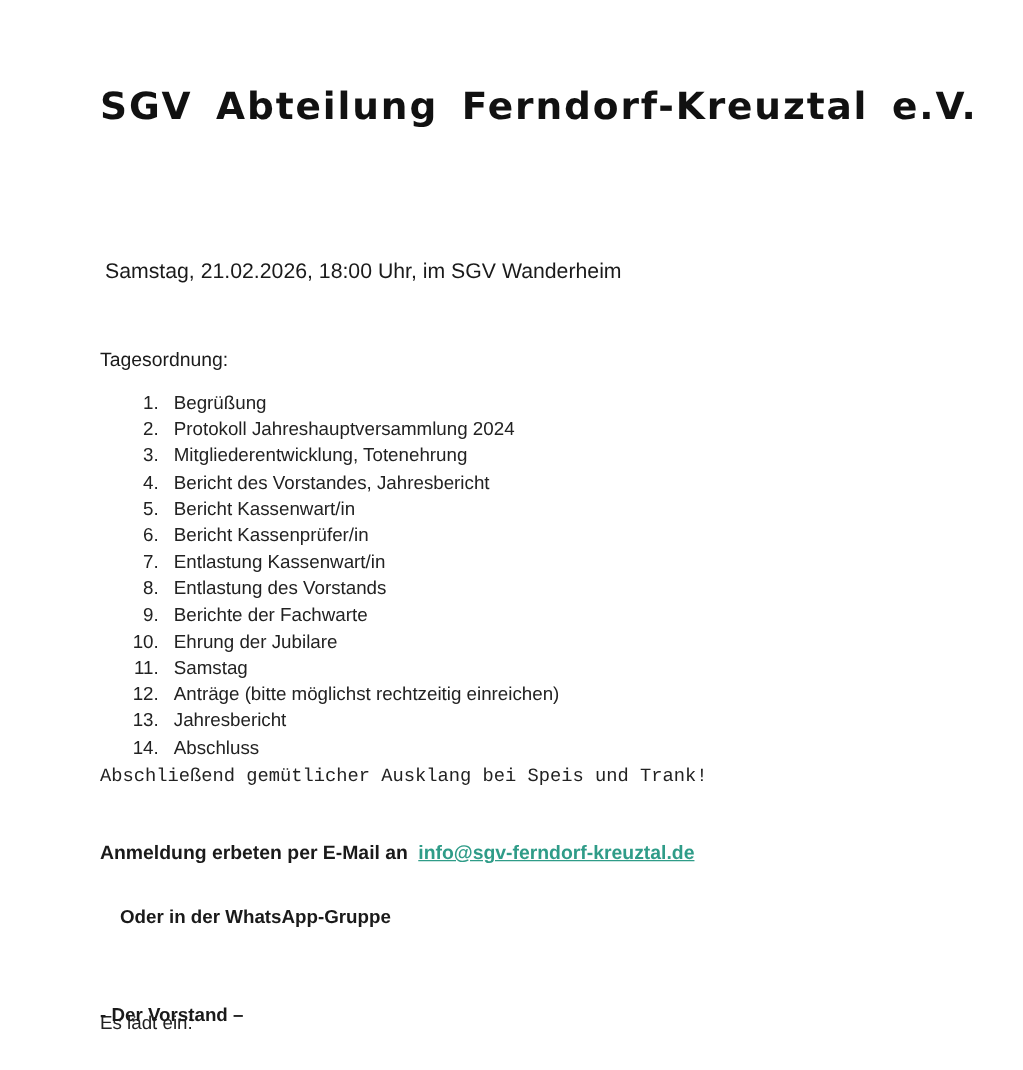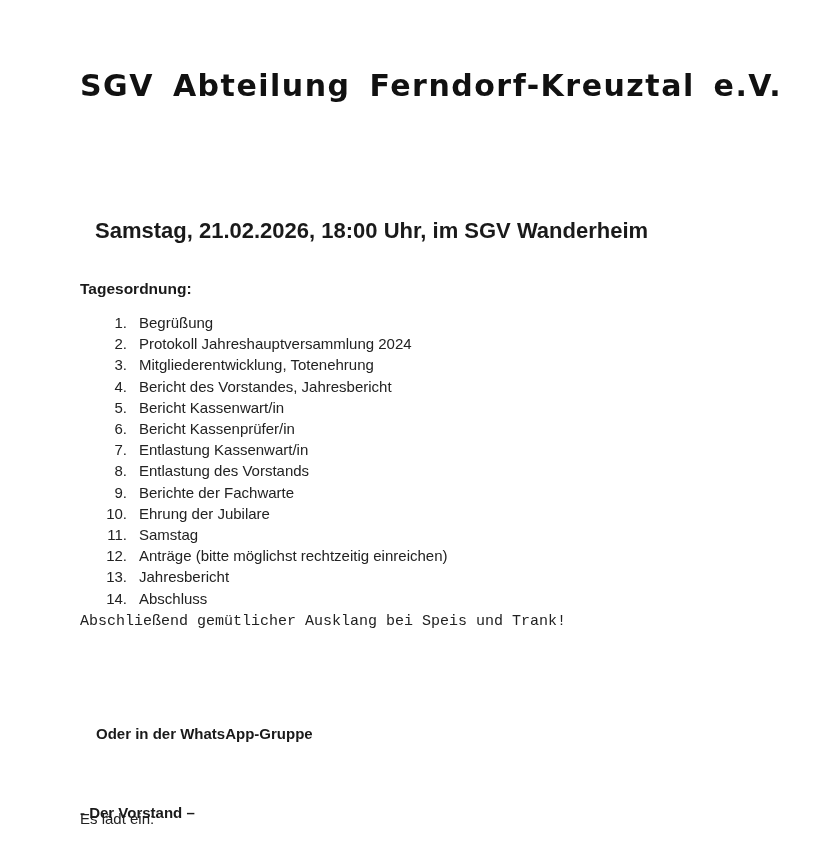--- a/index.html
+++ b/index.html
@@ -36,32 +36,32 @@
     margin: 0;
     font-size: 19px;
     font-weight: bold;
     color: var(--accent, #2f9c88);
     white-space: nowrap;
   }
   .dateline {
     position: absolute;
     left: 80px;
     top: 203px;
-    margin: 15px;
-    font-size: 22px;
-    font-weight: bold;
+    margin: 4px;
+    font-size: 17px;
+    font-weight: normal;
     white-space: nowrap;
   }
   .agenda-heading {
     position: absolute;
     left: 80px;
     top: 280px;
     margin: 0;
     font-size: 15.5px;
-    font-weight: bold;
+    font-weight: normal;
   }
   .agenda-list {
     position: absolute;
     left: 80px;
     top: 312px;
     margin: 0;
     padding: 0;
     list-style: none;
     font-size: 15px;
     color: #222222;
@@ -212,20 +212,24 @@
       </li>
 
       <li class="agenda-item">
         <span class="num">14.</span>
         <span class="label">Abschluss</span>
       </li>
     </ol>
 
   <p class="closing-note">Abschließend gemütlicher Ausklang bei Speis und Trank!</p>
 
+  <p class="registration-line">
+    <span>Anmeldung erbeten per E-Mail an</span>
+    <a class="email-link" href="#">info@sgv-ferndorf-kreuztal.de</a>
+  </p>
 
   <p class="whatsapp-note">Oder in der WhatsApp-Gruppe</p>
 
   <p class="invite-line">Es lädt ein:</p>
 
   <p class="signature-line">- Der Vorstand –</p>
 
 </div>
 
 </body></html>

